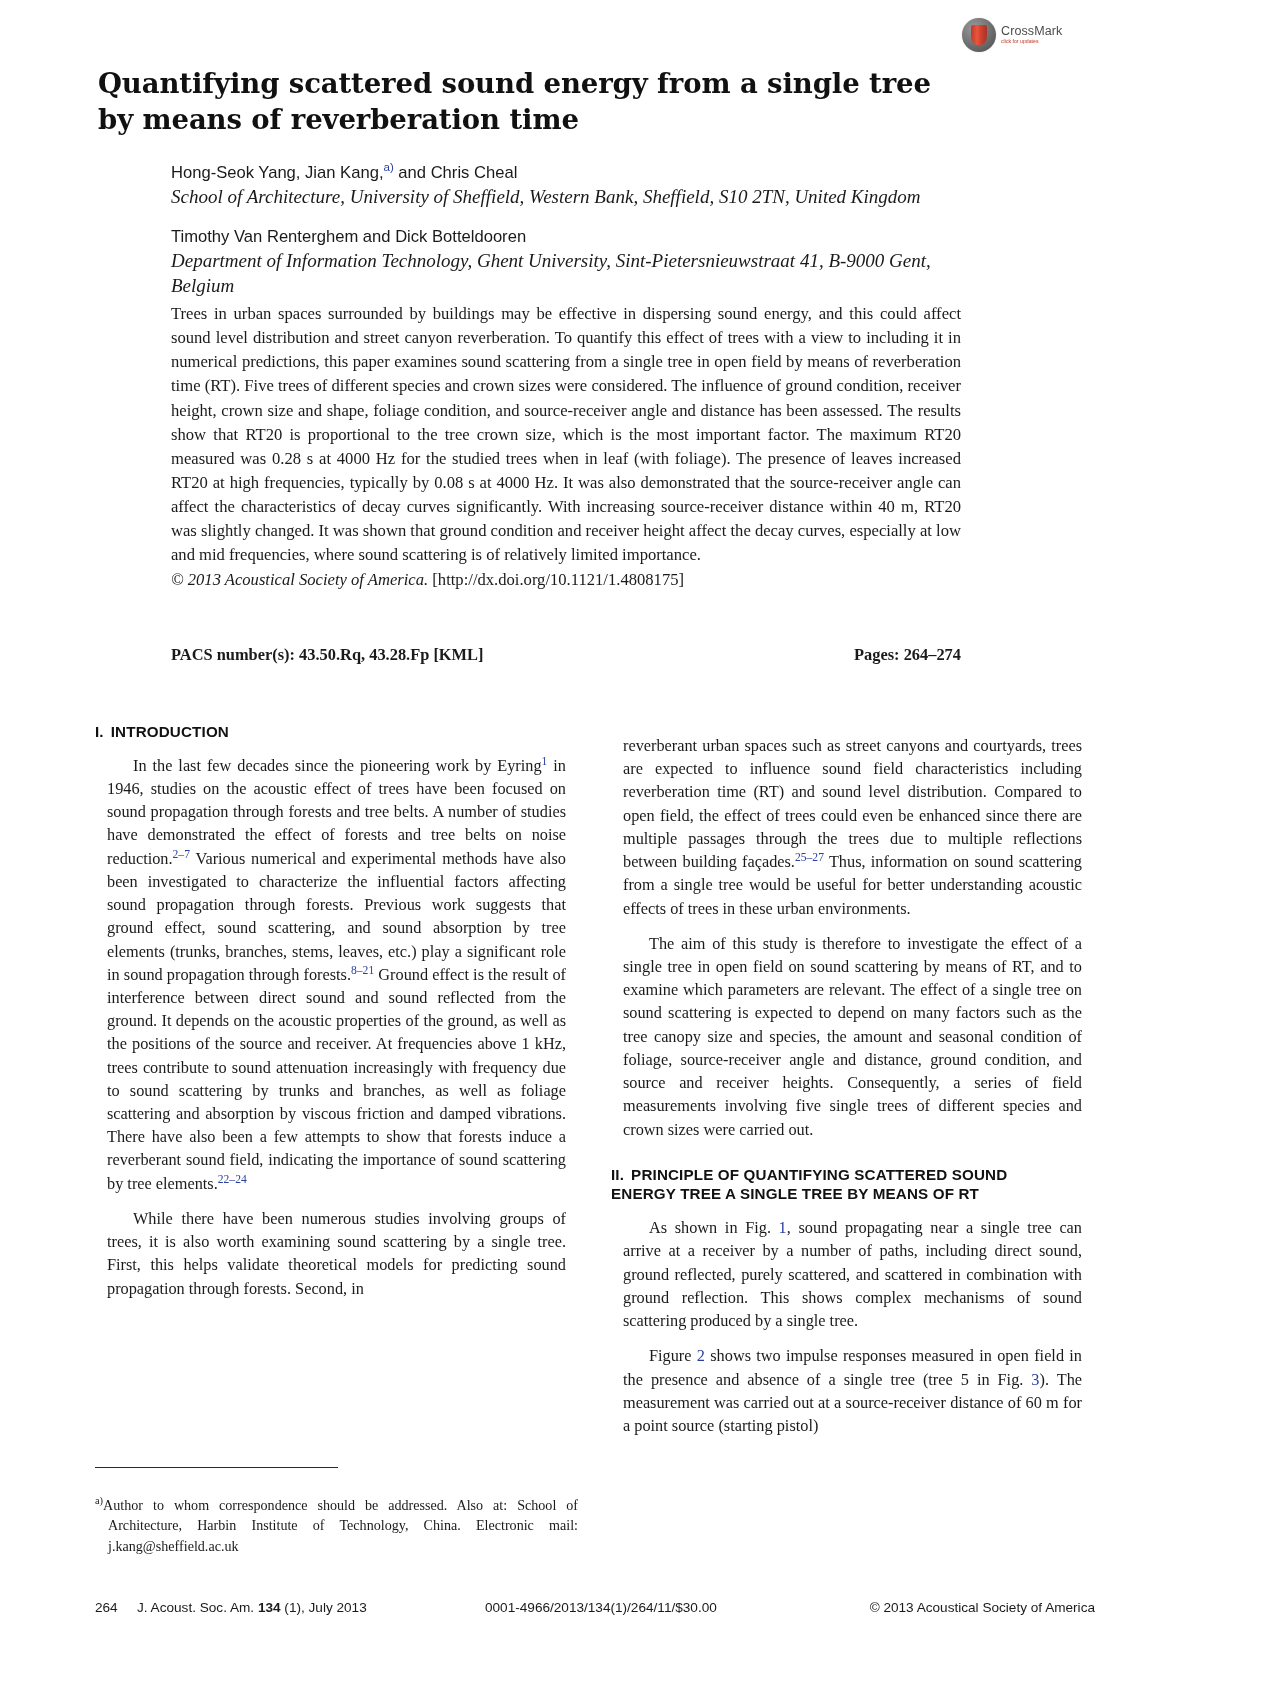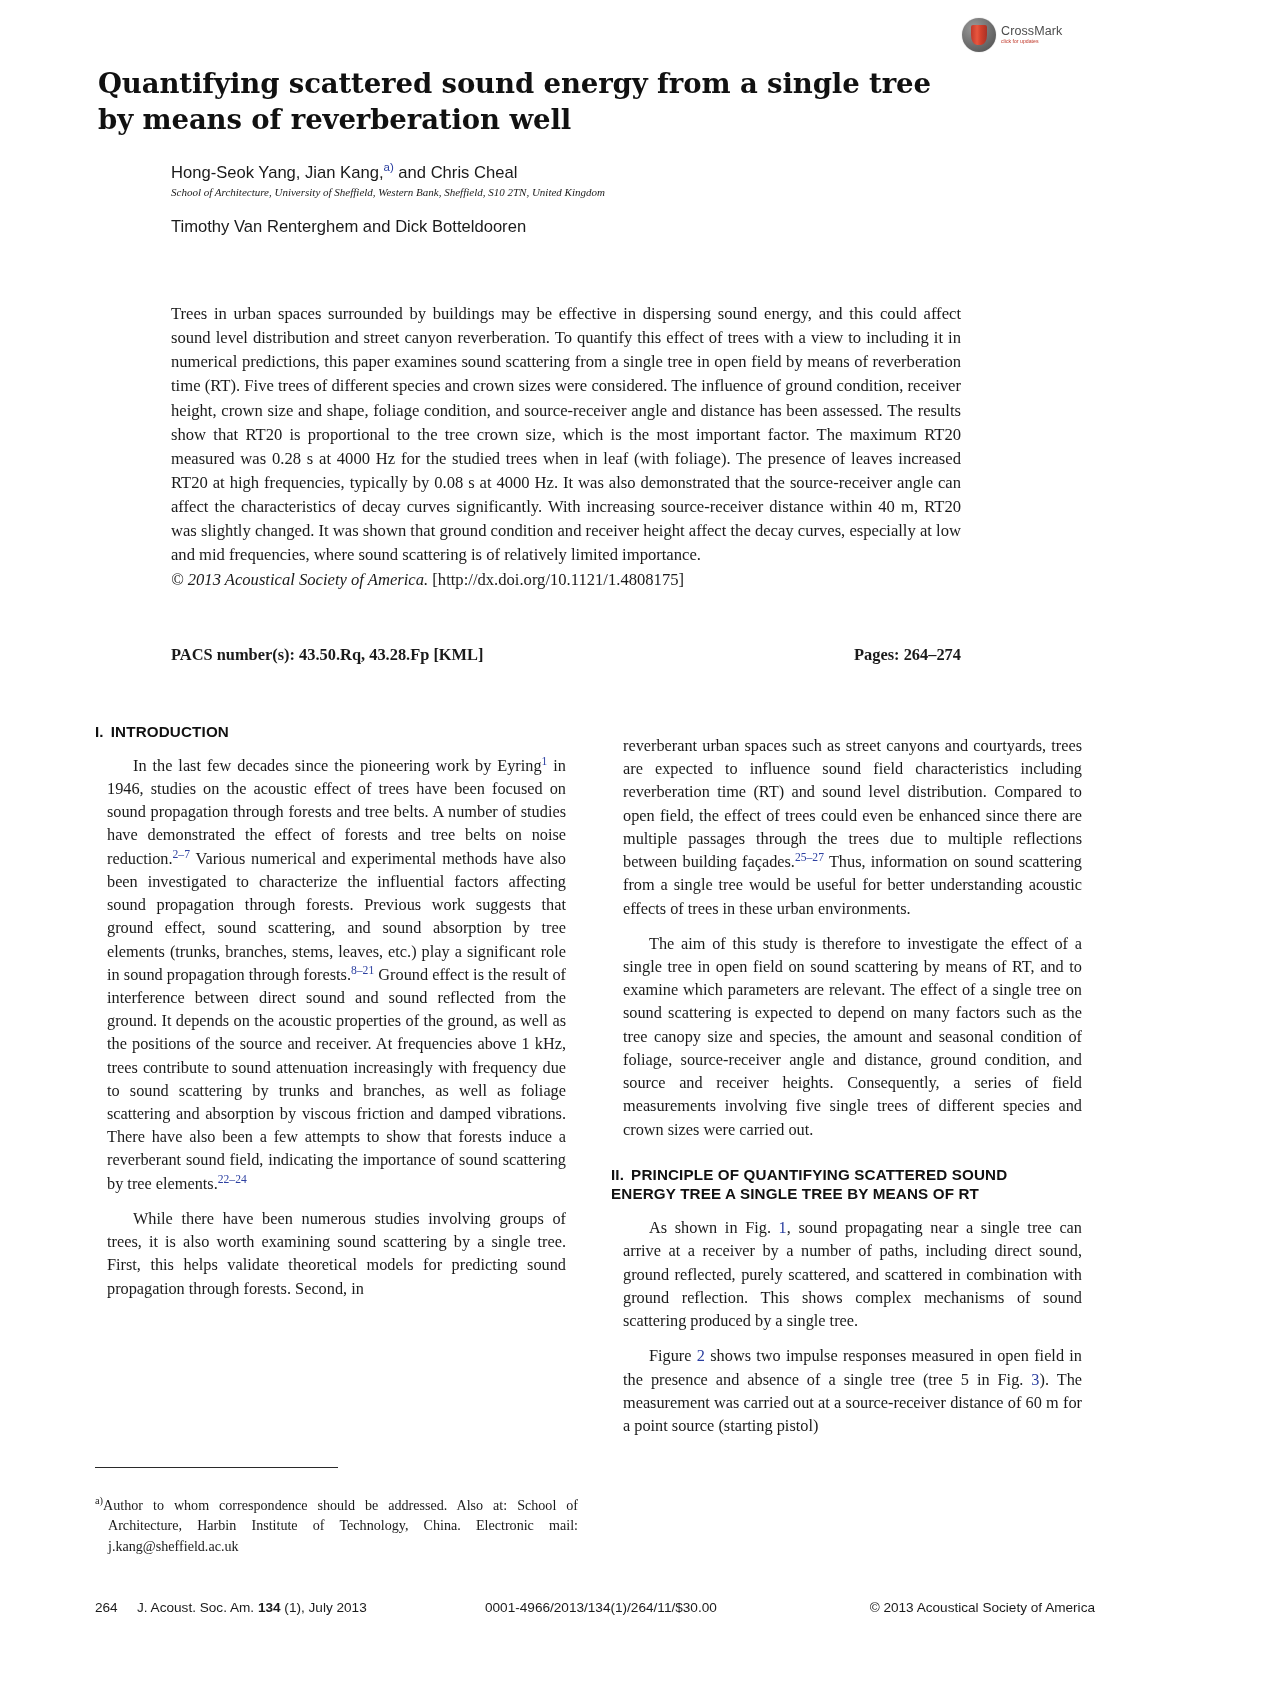--- a/index.html
+++ b/index.html
@@ -86,21 +86,21 @@
   .auth-names {
     font-family: "Liberation Sans", sans-serif;
     font-size: 16.6px;
     color: #1a1a1a;
     margin: 10px 0 1px 0;
     line-height: 1.3;
   }
   .auth-aff {
     font-family: "Liberation Serif", serif;
     font-style: italic;
-    font-size: 11px;
+    font-size: 19px;
     line-height: 1.3;
     margin: 0 0 17px 0;
     color: #1a1a1a;
   }
   sup.note {
     color: #2b3fa0;
     font-size: 11.5px;
     vertical-align: super;
     line-height: 0;
   }
@@ -235,28 +235,29 @@
   <div class="crossmark">
     <div class="crossmark-disc"></div>
     <div class="crossmark-txt">
       <span class="crossmark-word">CrossMark</span>
       <span class="crossmark-sub">click for updates</span>
     </div>
   </div>
 
   <div class="title">
     <span>Quantifying scattered sound energy from a single tree</span><br>
-    <span>by means of reverberation well</span>
+    <span>by means of reverberation time</span>
   </div>
 
   <div class="authblock">
     <p class="auth-names"><span>Hong-Seok Yang, Jian Kang,</span><sup class="note">a)</sup><span> and Chris Cheal</span></p>
     <p class="auth-aff">School of Architecture, University of Sheffield, Western Bank, Sheffield, S10 2TN, United Kingdom</p>
 
     <p class="auth-names">Timothy Van Renterghem and Dick Botteldooren</p>
+    <p class="auth-aff">Department of Information Technology, Ghent University, Sint-Pietersnieuwstraat 41, B-9000 Gent, Belgium</p>
 
   </div>
 
   <div class="abstract">
     <span>Trees in urban spaces surrounded by buildings may be effective in dispersing sound energy, and this could affect sound level distribution and street canyon reverberation. To quantify this effect of trees with a view to including it in numerical predictions, this paper examines sound scattering from a single tree in open field by means of reverberation time (RT). Five trees of different species and crown sizes were considered. The influence of ground condition, receiver height, crown size and shape, foliage condition, and source-receiver angle and distance has been assessed. The results show that RT20 is proportional to the tree crown size, which is the most important factor. The maximum RT20 measured was 0.28 s at 4000 Hz for the studied trees when in leaf (with foliage). The presence of leaves increased RT20 at high frequencies, typically by 0.08 s at 4000 Hz. It was also demonstrated that the source-receiver angle can affect the characteristics of decay curves significantly. With increasing source-receiver distance within 40 m, RT20 was slightly changed. It was shown that ground condition and receiver height affect the decay curves, especially at low and mid frequencies, where sound scattering is of relatively limited importance.</span>
     <br>
     <span class="copyline"><span>© 2013 Acoustical Society of America.</span> <span class="doi">[http://dx.doi.org/10.1121/1.4808175]</span></span>
   </div>
 
   <div class="pacsrow">

